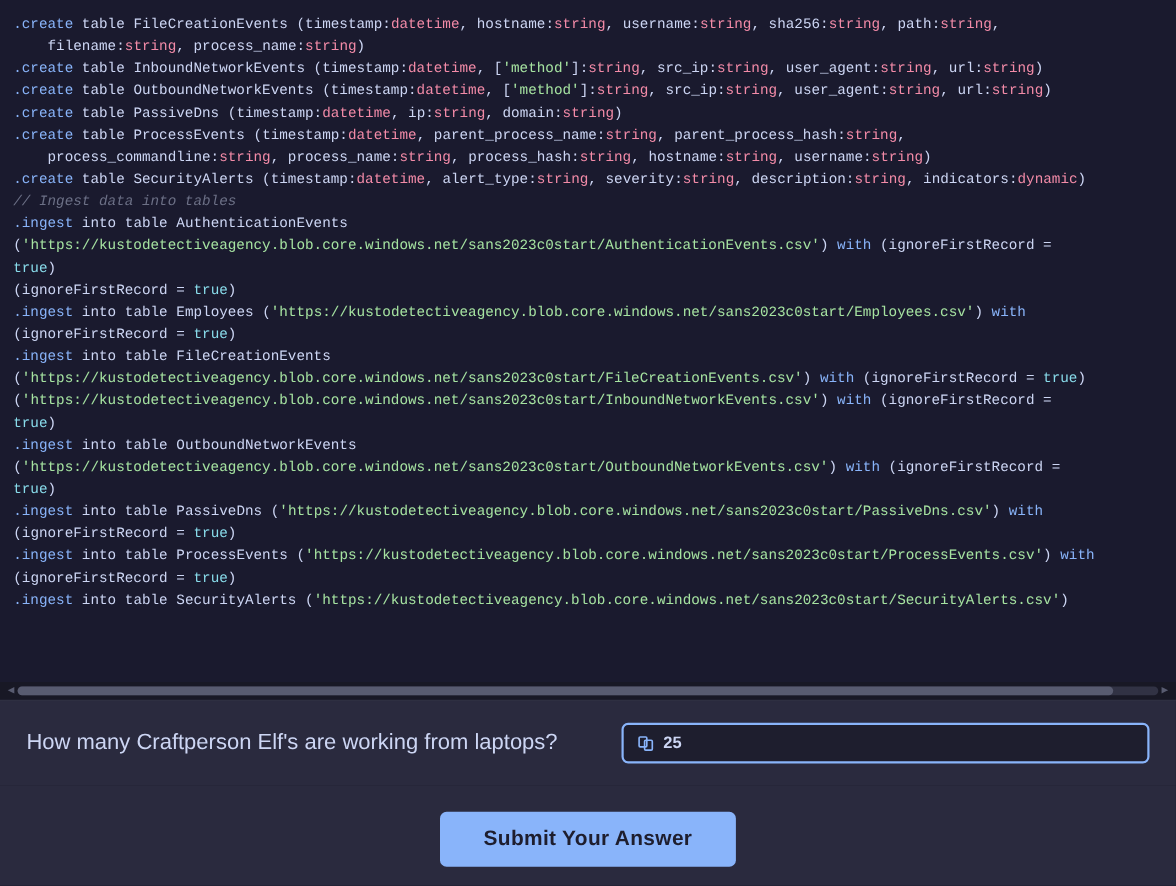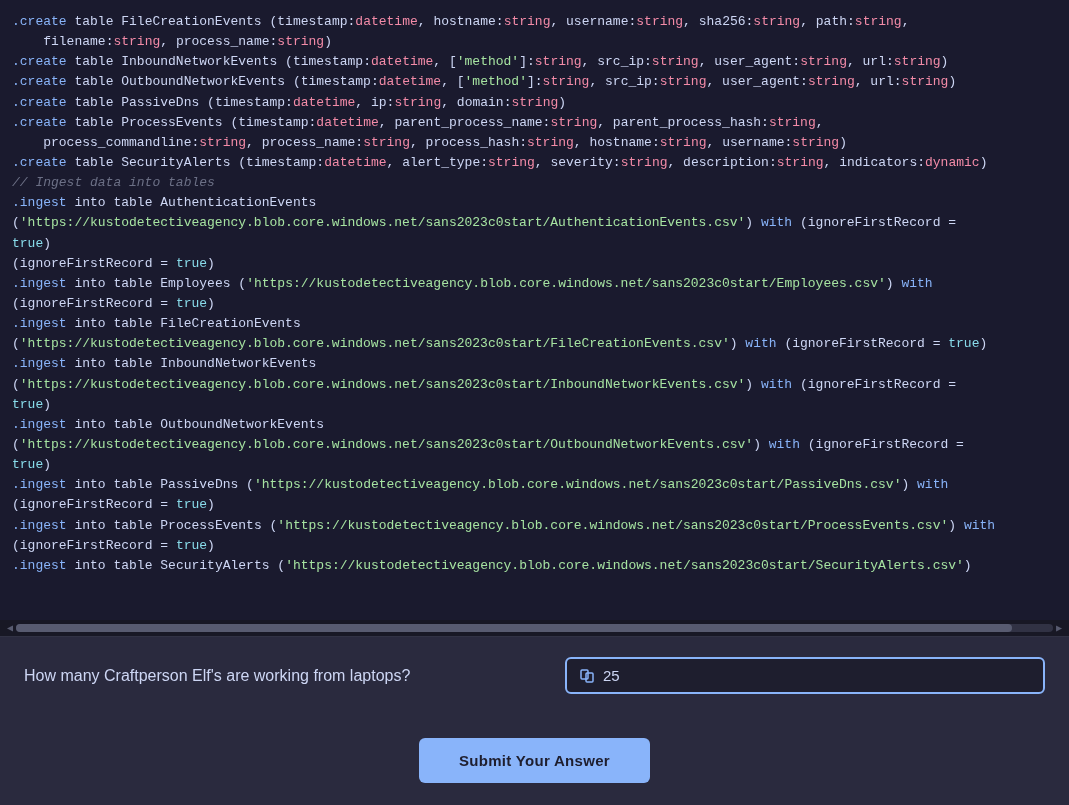--- a/index.html
+++ b/index.html
@@ -86,21 +86,21 @@
       background-color: #2a2a3e;
       padding: 20px 24px;
       display: flex;
       align-items: center;
       gap: 16px;
       border-top: 1px solid #313244;
     }
 
     .question-text {
       color: #cdd6f4;
-      font-size: 16px;
+      font-size: 20px;
       font-family: Arial, sans-serif;
       flex: 1;
     }
 
     .answer-input-wrapper {
       display: flex;
       align-items: center;
       background-color: #1e1e2e;
       border: 2px solid #89b4fa;
       border-radius: 6px;
@@ -117,37 +117,38 @@
     }
 
     .answer-input {
       background: transparent;
       border: none;
       outline: none;
       color: #cdd6f4;
       font-size: 15px;
       font-family: Arial, sans-serif;
       width: 100%;
+      font-weight: bold;
     }
 
     .submit-area {
       display: flex;
       justify-content: center;
       align-items: center;
       padding: 24px;
       background-color: #2a2a3e;
     }
 
     .submit-button {
       background-color: #89b4fa;
       color: #1e1e2e;
       border: none;
       border-radius: 6px;
       padding: 14px 40px;
-      font-size: 15px;
+      font-size: 19px;
       font-family: Arial, sans-serif;
       font-weight: 600;
       cursor: pointer;
       letter-spacing: 0.3px;
     }
   </style>
 </head>
 <body>
 
 <div class="code-area">
@@ -162,21 +163,20 @@
   <div class="code-line"><span class="kw">.create</span> <span class="fn">table</span> <span class="fn">SecurityAlerts</span> <span class="punct">(</span><span class="fn">timestamp</span><span class="punct">:</span><span class="type">datetime</span><span class="punct">,</span> <span class="fn">alert_type</span><span class="punct">:</span><span class="type">string</span><span class="punct">,</span> <span class="fn">severity</span><span class="punct">:</span><span class="type">string</span><span class="punct">,</span> <span class="fn">description</span><span class="punct">:</span><span class="type">string</span><span class="punct">,</span> <span class="fn">indicators</span><span class="punct">:</span><span class="type">dynamic</span><span class="punct">)</span></div>
   <div class="code-line comment">// Ingest data into tables</div>
   <div class="code-line"><span class="kw">.ingest</span> <span class="fn">into</span> <span class="fn">table</span> <span class="fn">AuthenticationEvents</span></div>
   <div class="code-line"><span class="punct">(</span><span class="str">'https://kustodetectiveagency.blob.core.windows.net/sans2023c0start/AuthenticationEvents.csv'</span><span class="punct">)</span> <span class="kw">with</span> <span class="punct">(</span><span class="fn">ignoreFirstRecord</span> <span class="punct">=</span></div>
   <div class="code-line"><span class="bool">true</span><span class="punct">)</span></div>
   <div class="code-line"><span class="punct">(</span><span class="fn">ignoreFirstRecord</span> <span class="punct">=</span> <span class="bool">true</span><span class="punct">)</span></div>
   <div class="code-line"><span class="kw">.ingest</span> <span class="fn">into</span> <span class="fn">table</span> <span class="fn">Employees</span> <span class="punct">(</span><span class="str">'https://kustodetectiveagency.blob.core.windows.net/sans2023c0start/Employees.csv'</span><span class="punct">)</span> <span class="kw">with</span></div>
   <div class="code-line"><span class="punct">(</span><span class="fn">ignoreFirstRecord</span> <span class="punct">=</span> <span class="bool">true</span><span class="punct">)</span></div>
   <div class="code-line"><span class="kw">.ingest</span> <span class="fn">into</span> <span class="fn">table</span> <span class="fn">FileCreationEvents</span></div>
   <div class="code-line"><span class="punct">(</span><span class="str">'https://kustodetectiveagency.blob.core.windows.net/sans2023c0start/FileCreationEvents.csv'</span><span class="punct">)</span> <span class="kw">with</span> <span class="punct">(</span><span class="fn">ignoreFirstRecord</span> <span class="punct">=</span> <span class="bool">true</span><span class="punct">)</span></div>
-  <div class="code-line"><span class="kw">.ingest</span> <span class="fn">into</span> <span class="fn">table</span> <span class="fn">InboundNetworkEvents</span></div>
   <div class="code-line"><span class="punct">(</span><span class="str">'https://kustodetectiveagency.blob.core.windows.net/sans2023c0start/InboundNetworkEvents.csv'</span><span class="punct">)</span> <span class="kw">with</span> <span class="punct">(</span><span class="fn">ignoreFirstRecord</span> <span class="punct">=</span></div>
   <div class="code-line"><span class="bool">true</span><span class="punct">)</span></div>
   <div class="code-line"><span class="kw">.ingest</span> <span class="fn">into</span> <span class="fn">table</span> <span class="fn">OutboundNetworkEvents</span></div>
   <div class="code-line"><span class="punct">(</span><span class="str">'https://kustodetectiveagency.blob.core.windows.net/sans2023c0start/OutboundNetworkEvents.csv'</span><span class="punct">)</span> <span class="kw">with</span> <span class="punct">(</span><span class="fn">ignoreFirstRecord</span> <span class="punct">=</span></div>
   <div class="code-line"><span class="bool">true</span><span class="punct">)</span></div>
   <div class="code-line"><span class="kw">.ingest</span> <span class="fn">into</span> <span class="fn">table</span> <span class="fn">PassiveDns</span> <span class="punct">(</span><span class="str">'https://kustodetectiveagency.blob.core.windows.net/sans2023c0start/PassiveDns.csv'</span><span class="punct">)</span> <span class="kw">with</span></div>
   <div class="code-line"><span class="punct">(</span><span class="fn">ignoreFirstRecord</span> <span class="punct">=</span> <span class="bool">true</span><span class="punct">)</span></div>
   <div class="code-line"><span class="kw">.ingest</span> <span class="fn">into</span> <span class="fn">table</span> <span class="fn">ProcessEvents</span> <span class="punct">(</span><span class="str">'https://kustodetectiveagency.blob.core.windows.net/sans2023c0start/ProcessEvents.csv'</span><span class="punct">)</span> <span class="kw">with</span></div>
   <div class="code-line"><span class="punct">(</span><span class="fn">ignoreFirstRecord</span> <span class="punct">=</span> <span class="bool">true</span><span class="punct">)</span></div>
   <div class="code-line"><span class="kw">.ingest</span> <span class="fn">into</span> <span class="fn">table</span> <span class="fn">SecurityAlerts</span> <span class="punct">(</span><span class="str">'https://kustodetectiveagency.blob.core.windows.net/sans2023c0start/SecurityAlerts.csv'</span><span class="punct">)</span></div>

